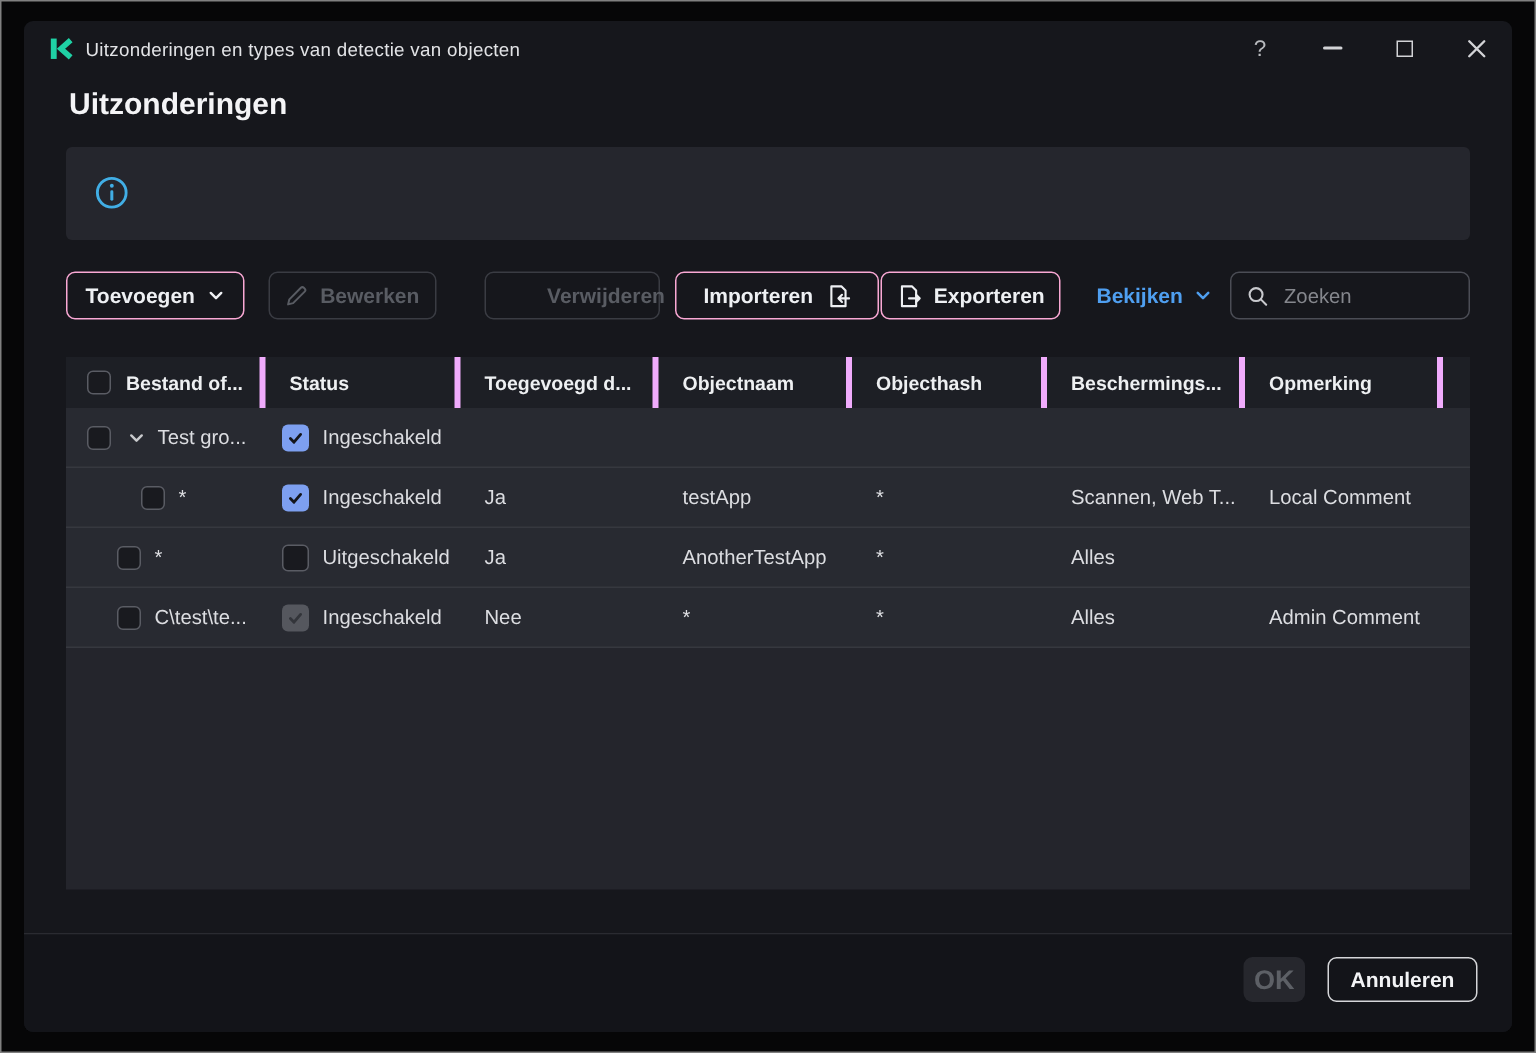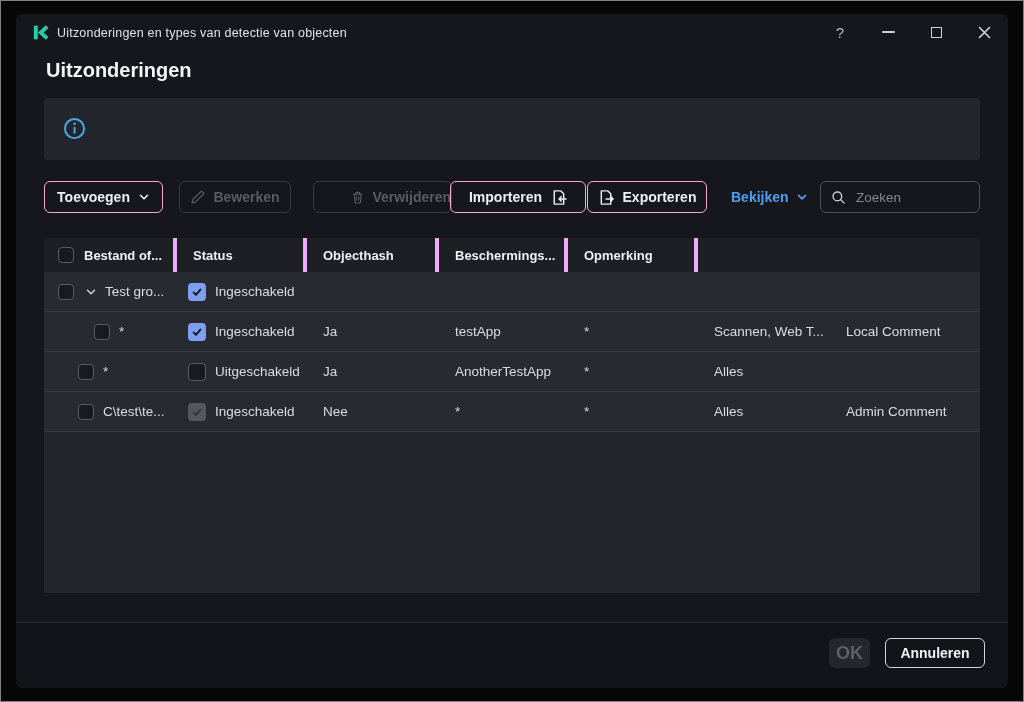--- a/index.html
+++ b/index.html
@@ -31,21 +31,21 @@
   .info-icon{position:absolute;left:19px;top:19px;width:23px;height:23px;}
   .info-text{position:absolute;left:56px;top:11px;width:824px;font-size:13.5px;line-height:19.5px;color:#d8d9dd;}
   
   .toolbar-btn{position:absolute;top:167px;height:32px;box-sizing:border-box;border-radius:6px;
     display:flex;align-items:center;justify-content:center;gap:8px;
     font-size:14px;font-weight:600;background:transparent;cursor:pointer;}
   .btn-on{border:1px solid #f9a8d4;color:#eef0f3;}
   .btn-off{border:1px solid #3a3c43;color:#595c63;cursor:default;}
   .btn-add{left:28px;width:119px;}
   .btn-edit{left:163px;width:112px;}
-  .btn-del{left:297px;width:139px;padding-left:37px;}
+  .btn-del{left:307px;width:117px;padding-left:37px;}
   .btn-import{left:434px;width:136px;}
   .btn-export{left:571px;width:120px;}
   .view-link{position:absolute;left:715px;top:167px;height:32px;display:flex;align-items:center;gap:7px;
     color:#4f9ff0;font-size:14px;font-weight:700;cursor:pointer;}
   .searchbox{position:absolute;left:804px;top:167px;width:160px;height:32px;box-sizing:border-box;
     border:1px solid #4b4d55;border-radius:6px;display:flex;align-items:center;padding:0 10px;gap:8px;background:transparent;}
   .searchbox input{flex:1;min-width:0;background:transparent;border:none;outline:none;
     color:#e8e9ec;font-size:13.5px;font-family:"Liberation Sans",sans-serif;}
   .searchbox input::placeholder{color:#85878d;}
   
@@ -189,20 +189,26 @@
 
     <div class="grid thead">
       <div class="th first">
         <span class="cb cb16 unchecked"></span>
         <span class="lbl">Bestand of...</span>
       </div>
       <div class="th">
           <span>Status</span>
         </div>
       <div class="th">
+          <span>Toegevoegd d...</span>
+        </div>
+      <div class="th">
+          <span>Objectnaam</span>
+        </div>
+      <div class="th">
           <span>Objecthash</span>
         </div>
       <div class="th">
           <span>Beschermings...</span>
         </div>
       <div class="th">
           <span>Opmerking</span>
         </div>
       <div class="th"></div>
     </div>

